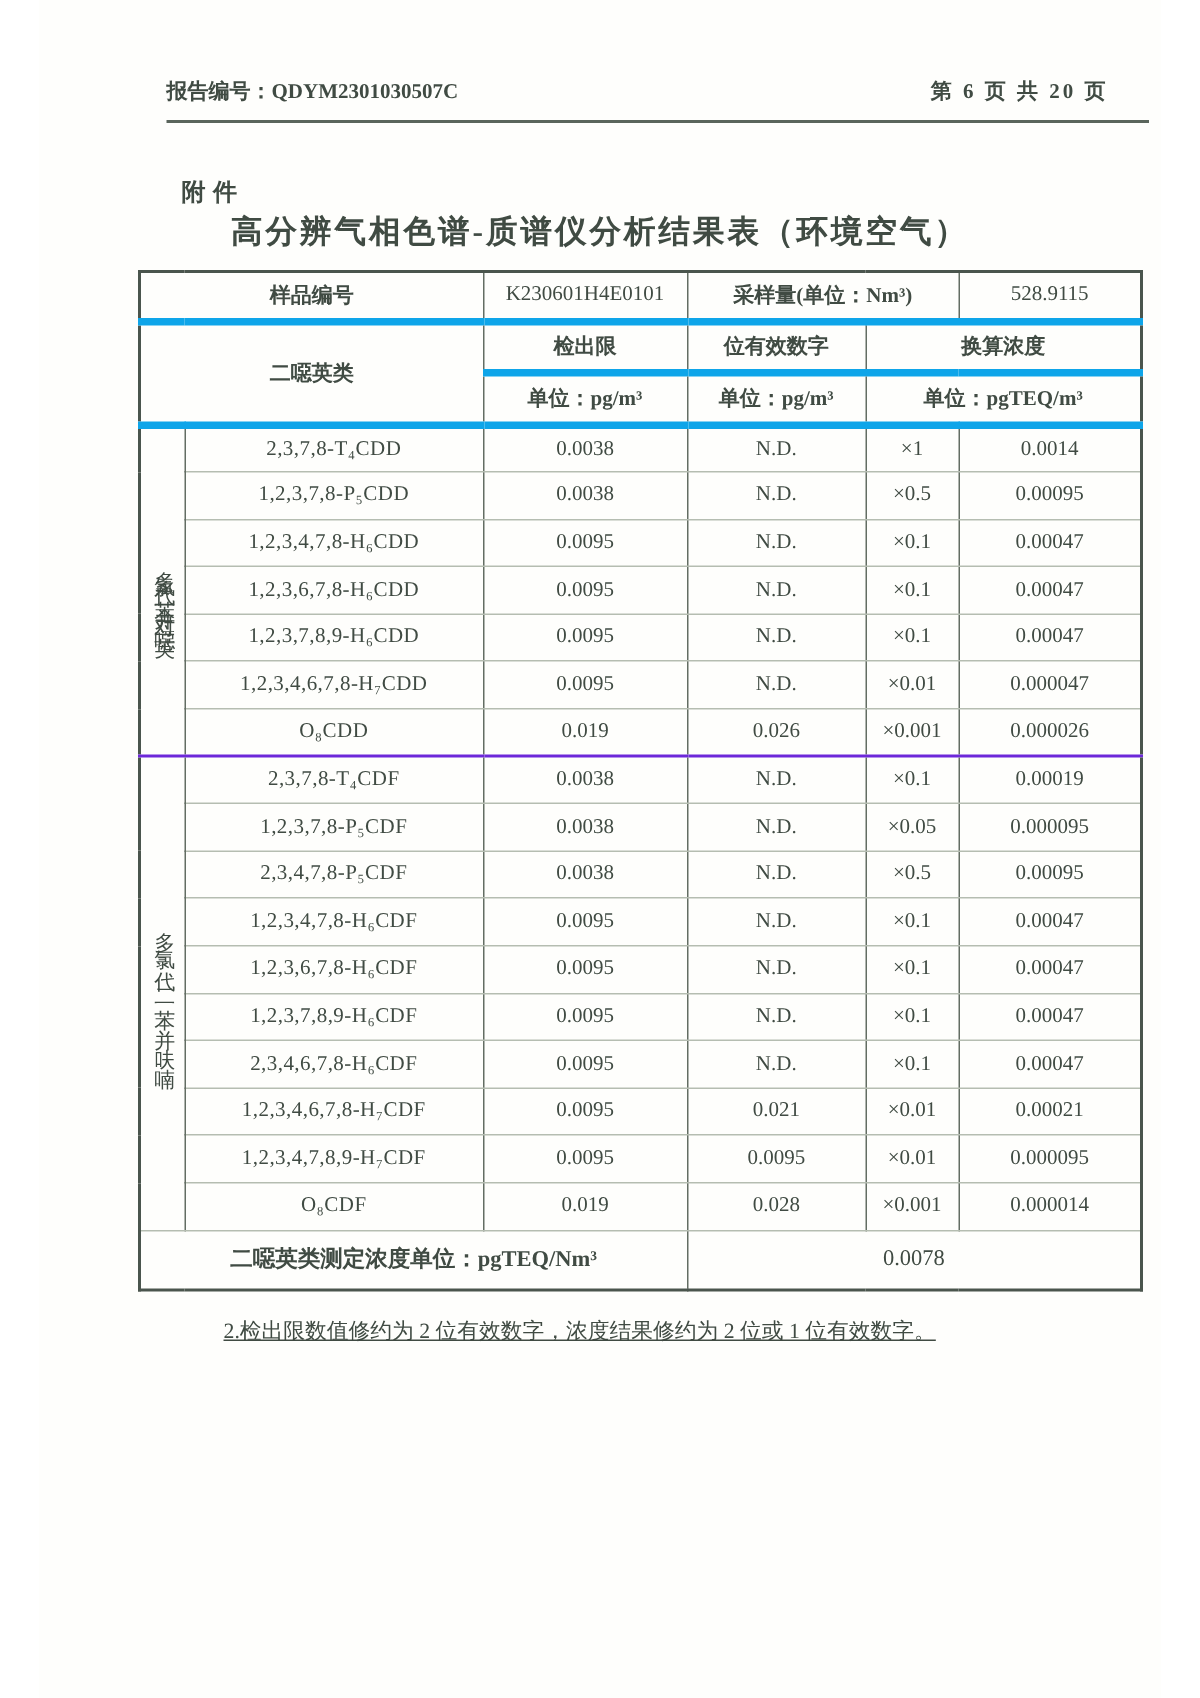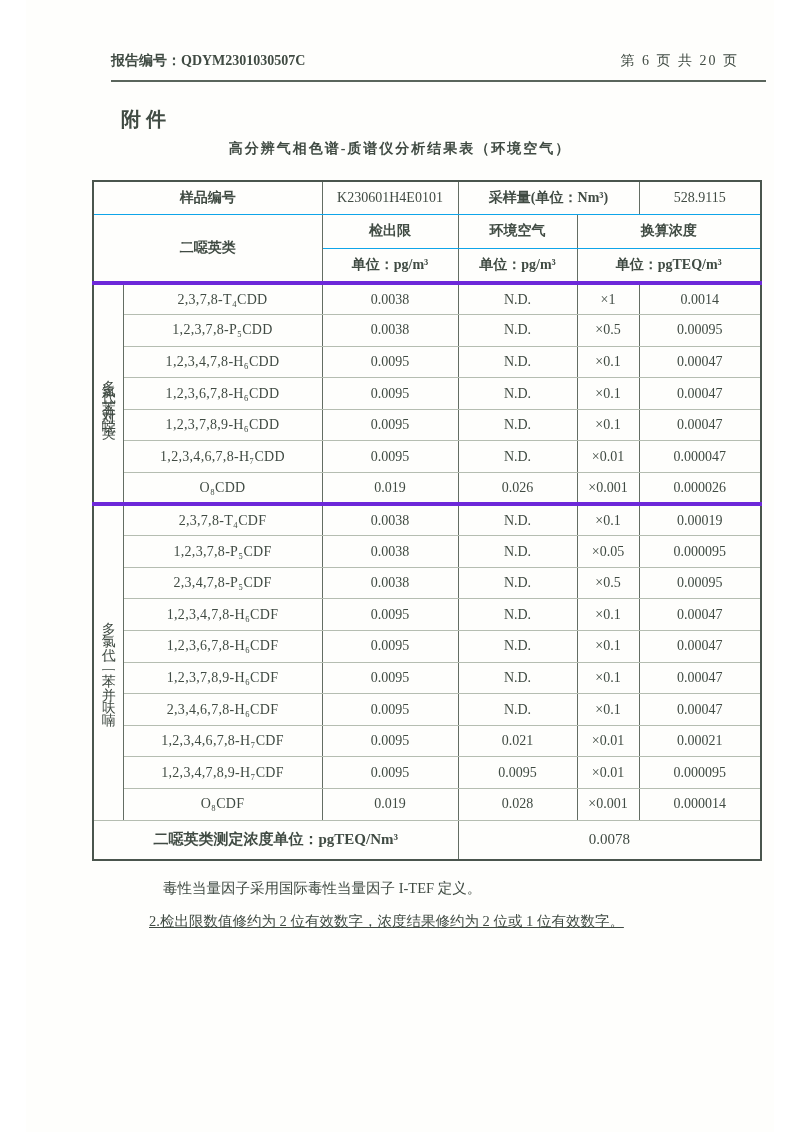--- a/index.html
+++ b/index.html
@@ -9,57 +9,57 @@
     background:#fefefc;
     font-family:"Liberation Serif","DejaVu Serif",serif;
     color:#404b43;
   }
   
   .doc-header {
     position:absolute; left:85px; top:52px; width:628px;
     display:flex; justify-content:space-between; align-items:baseline;
     font-size:14px; font-weight:600;
   }
-  .page-no { letter-spacing:2px; font-weight:400; }
+  .page-no { letter-spacing:2px; font-weight:700; }
   .header-rule {
     position:absolute; left:85px; top:80px; width:655px; height:2px;
     background:#55605657; background:#5a655c;
   }
   
   .attachment {
-    position:absolute; left:95px; top:106px;
-    font-size:20px; font-weight:bold; letter-spacing:5px;
+    position:absolute; left:95px; top:118px;
+    font-size:16px; font-weight:bold; letter-spacing:5px;
   }
   .doc-title {
     position:absolute; left:0; top:140px; width:100%;
-    text-align:center; font-size:14px; font-weight:bold; letter-spacing:2px;
+    text-align:center; font-size:21px; font-weight:bold; letter-spacing:2px;
   }
   
   table.result {
     position:absolute; left:66px; top:180px; width:668px;
     border-collapse:collapse; table-layout:fixed;
     font-size:14px; color:#404b43;
   }
   table.result { border:2px solid #4a554d; }
   table.result td {
     text-align:center; vertical-align:middle; padding:0 2px;
     border-left:1px solid #636d63; border-right:1px solid #636d63;
     border-top:1px solid #b5bdb1; border-bottom:1px solid #b5bdb1;
     overflow:hidden; white-space:nowrap;
   }
   tr.toprow td, tr.hrow td {
-    border-top:1px solid #4f5951; border-bottom:1px solid #0ea5e9;
+    border-top:1px solid #4f5951; border-bottom:5px solid #0ea5e9;
   }
   tr.toprow { height:33px; }
   tr.hrow1 { height:34px; }
   tr.hrow2 { height:35px; }
   tbody.body tr { height:31.6px; }
   tr.summary { height:40px;padding-left:24px; }
   tr.summary td { border-top:1px solid #4f5951; font-size:15px; }
-  tr.group-start td { border-top:4px solid #6d28d9; }
+  tr.group-start td { border-top:2px solid #6d28d9; }
   td.b { font-weight:bold; }
   td.vlabel {
     writing-mode:vertical-rl; text-orientation:upright;
     font-size:14px; padding:4px 0; letter-spacing:5px;
     border-top:1px solid #4f5951; border-bottom:1px solid #4f5951;
   }
   td.vlabel.loose { letter-spacing:13px; }
   td.congener { letter-spacing:0.3px; }
   
   .notes {
@@ -96,21 +96,21 @@
     <tbody>
       <tr class="toprow">
         <td colspan="2" class="b">样品编号</td>
         <td>K230601H4E0101</td>
         <td colspan="2" class="b">采样量(单位：Nm³)</td>
         <td>528.9115</td>
       </tr>
       <tr class="hrow hrow1">
         <td colspan="2" rowspan="2" class="b">二噁英类</td>
         <td class="b">检出限</td>
-        <td class="b">环境空气</td>
+        <td class="b">位有效数字</td>
         <td colspan="2" class="b">换算浓度</td>
       </tr>
       <tr class="hrow hrow2">
         <td class="b">单位：pg/m³</td>
         <td class="b">单位：pg/m³</td>
         <td colspan="2" class="b">单位：pgTEQ/m³</td>
       </tr>
     </tbody>
     <tbody class="body" id="table-body">
         <tr class="group-start">
@@ -237,17 +237,16 @@
       </tbody>
     <tbody>
       <tr class="summary">
         <td colspan="3" class="b">二噁英类测定浓度单位：pgTEQ/Nm³</td>
         <td colspan="3">0.0078</td>
       </tr>
     </tbody>
   </table>
 
   <div class="notes">
-    <div class="nline nline2">毒性当量因子采用国际毒性当量因子 I-TEF 定义。</div>
     <div class="nline nline3">2.检出限数值修约为 2 位有效数字，浓度结果修约为 2 位或 1 位有效数字。</div>
   </div>
 
 </div>
 
 </body></html>

